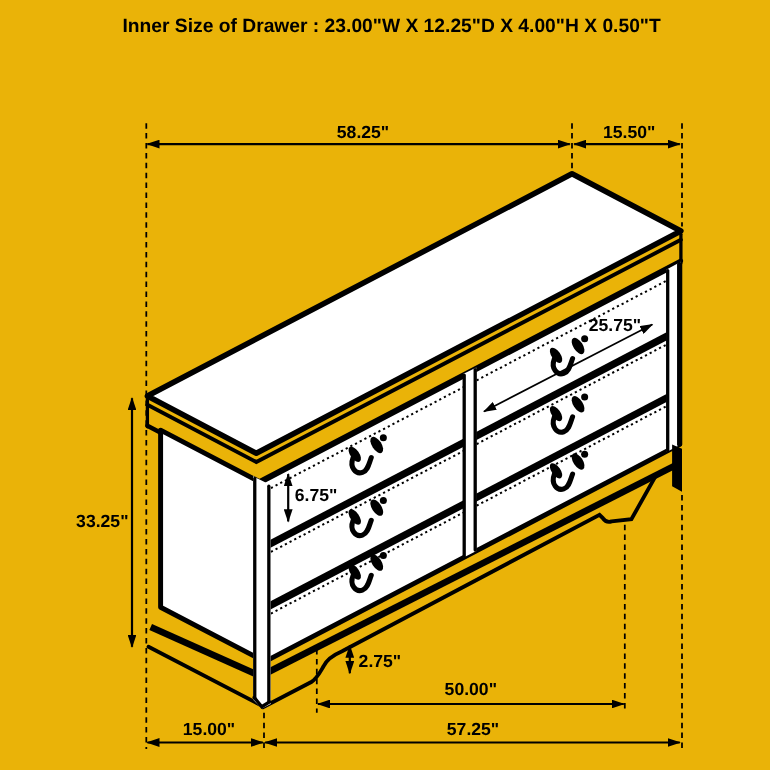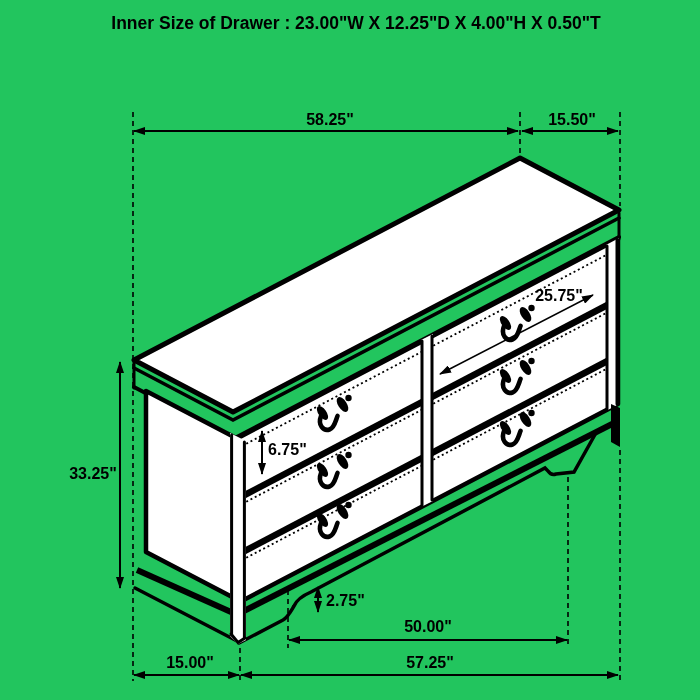--- a/index.html
+++ b/index.html
@@ -1,16 +1,16 @@
 <!DOCTYPE html>
 <html><head>
 <meta charset="utf-8">
 <style>
   html,body{margin:0;padding:0;background:#ffffff;}
-  #stage{position:relative;width:700px;height:700px;background:#22c55e;overflow:hidden;}
+  #stage{position:relative;width:700px;height:700px;background:#eab308;overflow:hidden;}
   svg{display:block;}
   .title-text{font:bold 17.5px "Liberation Sans",sans-serif;fill:#000;}
   .dim-text{font:bold 16px "Liberation Sans",sans-serif;fill:#000;}
   .dim-line{stroke:#000;stroke-width:2;fill:none;marker-start:url(#ah);marker-end:url(#ah);}
   .dim-line-thin{stroke:#000;stroke-width:1.5;fill:none;marker-start:url(#ah);marker-end:url(#ah);}
   .ext{stroke:#000;stroke-width:1.6;stroke-dasharray:5,4;fill:none;}
   .heavy{stroke:#000;stroke-width:5;fill:#fff;stroke-linejoin:round;}
   .panel{stroke:#000;stroke-width:4.5;fill:#fff;stroke-linejoin:round;}
   .edge35{stroke:#000;stroke-width:3.5;fill:none;stroke-linecap:round;}
   .edge4{stroke:#000;stroke-width:4;fill:none;stroke-linecap:round;}

